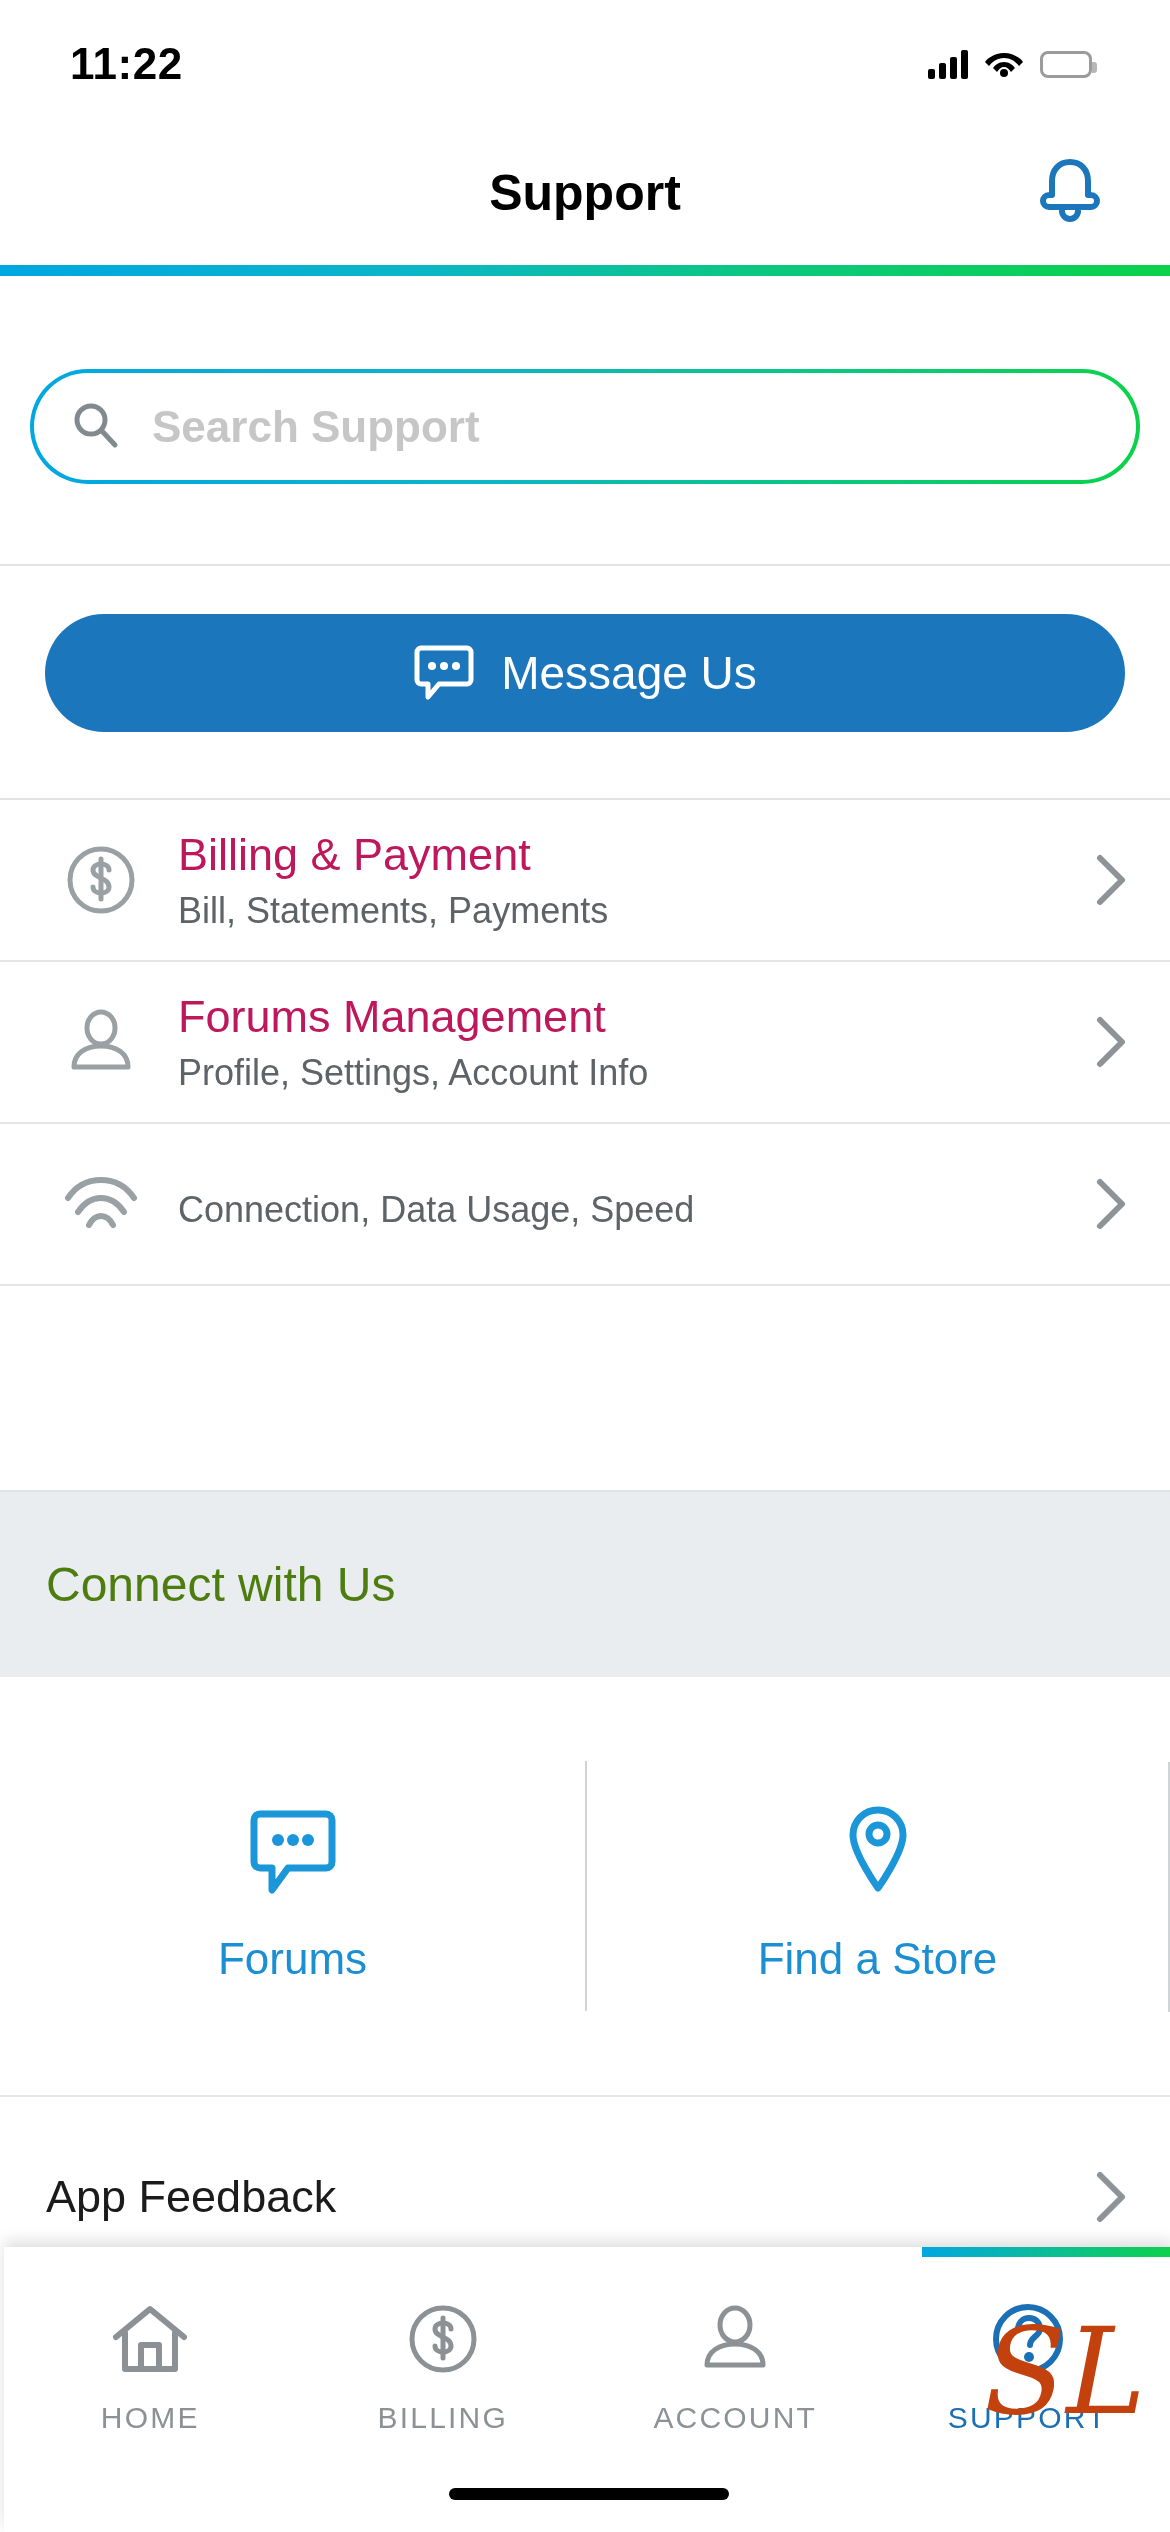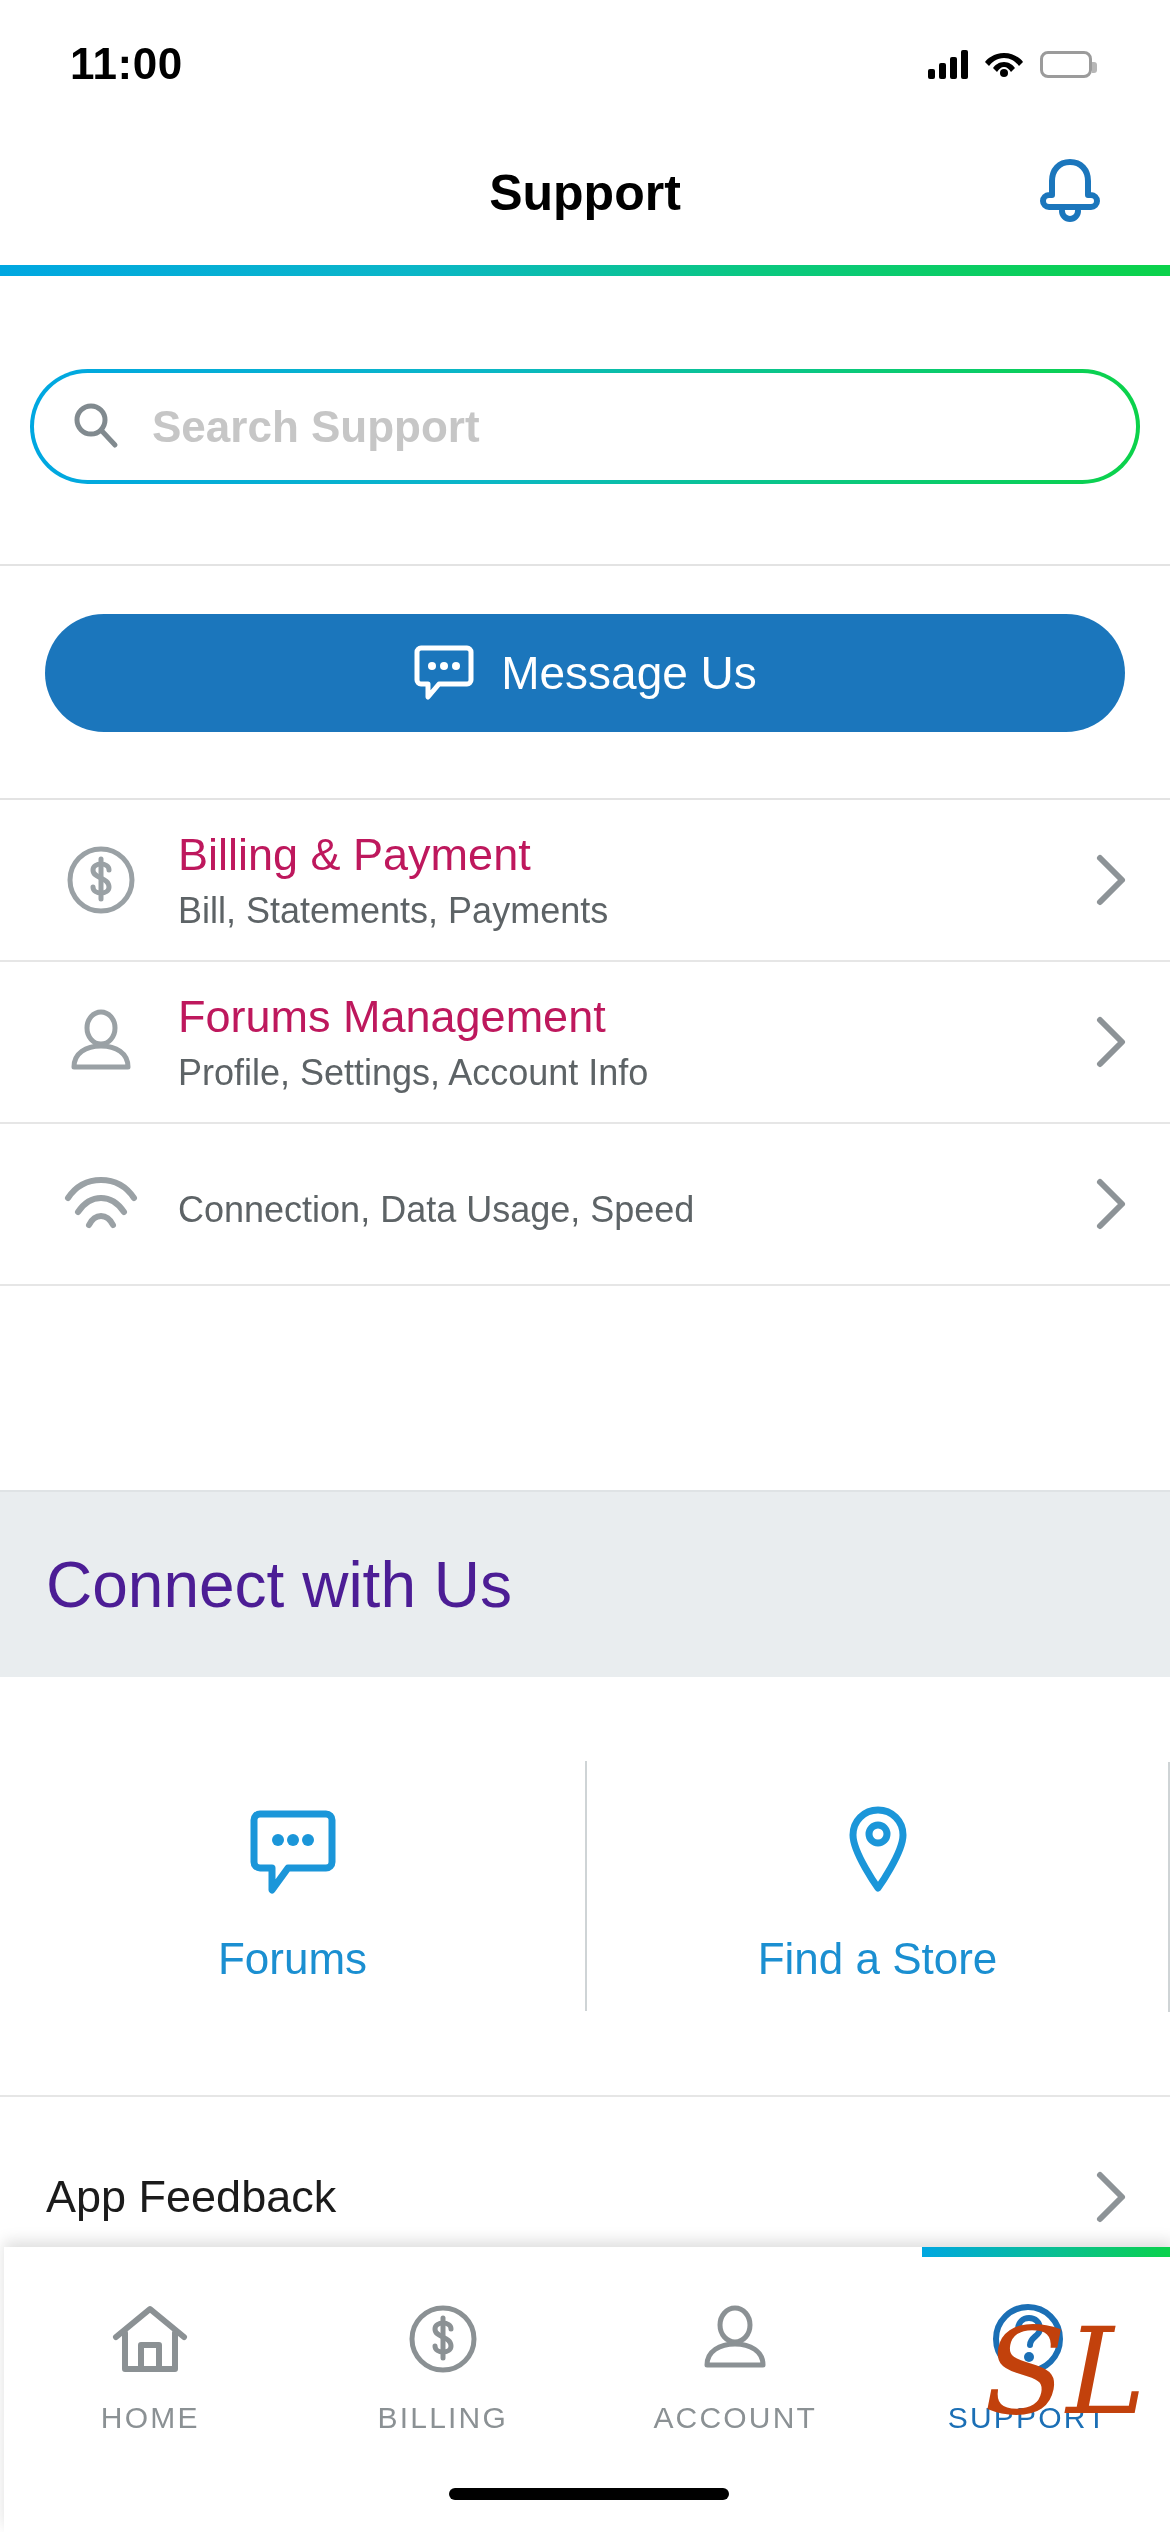--- a/index.html
+++ b/index.html
@@ -98,21 +98,21 @@
   .cat-title { font-size:45px; color:#be185d; line-height:1.12; }
   .cat-sub { font-size:36px; color:#5d6366; margin-top:11px; line-height:1.1; }
   .chev { flex:0 0 60px; display:flex; align-items:center; justify-content:flex-end; }
 
   
   .connect-head {
     position:absolute; top:1490px; left:0; width:1170px; height:187px;
     background:#e9edef; display:flex; align-items:center; padding-left:46px;
     border-top:2px solid #dfe3e5;
   }
-  .connect-head span { font-size:64px; color:#4c1d95; }
+  .connect-head span { font-size:48px; color:#4d7c0f; }
 
   .tiles {
     position:absolute; top:1677px; left:0; width:1170px; height:420px;
     background:#fff; display:flex; align-items:center;
     border-bottom:2px solid #e6e6e6;
   }
   .tile {
     flex:0 0 585px; height:250px;
     display:flex; flex-direction:column; align-items:center; justify-content:center;
     position:relative;
@@ -165,21 +165,21 @@
     font-family:"DejaVu Serif", serif; font-style:italic;
     font-size:120px; color:#c2410c; line-height:1; pointer-events:none;
   }
 </style>
 </head>
 <body>
 
 <div id="phone">
 
   <div class="statusbar">
-    <div class="status-time">11:00</div>
+    <div class="status-time">11:22</div>
     <div class="status-right">
       <div class="bars">
         <i></i>
           <i></i>
           <i></i>
           <i></i>
       </div>
       <span>
         <svg width="40" height="30" viewBox="0 0 40 30">
           <path d="M20 6 C10 6 3 12 1 15 L5 19 C8 15 13 11 20 11 C27 11 32 15 35 19 L39 15 C37 12 30 6 20 6 Z" fill="#000"></path>

